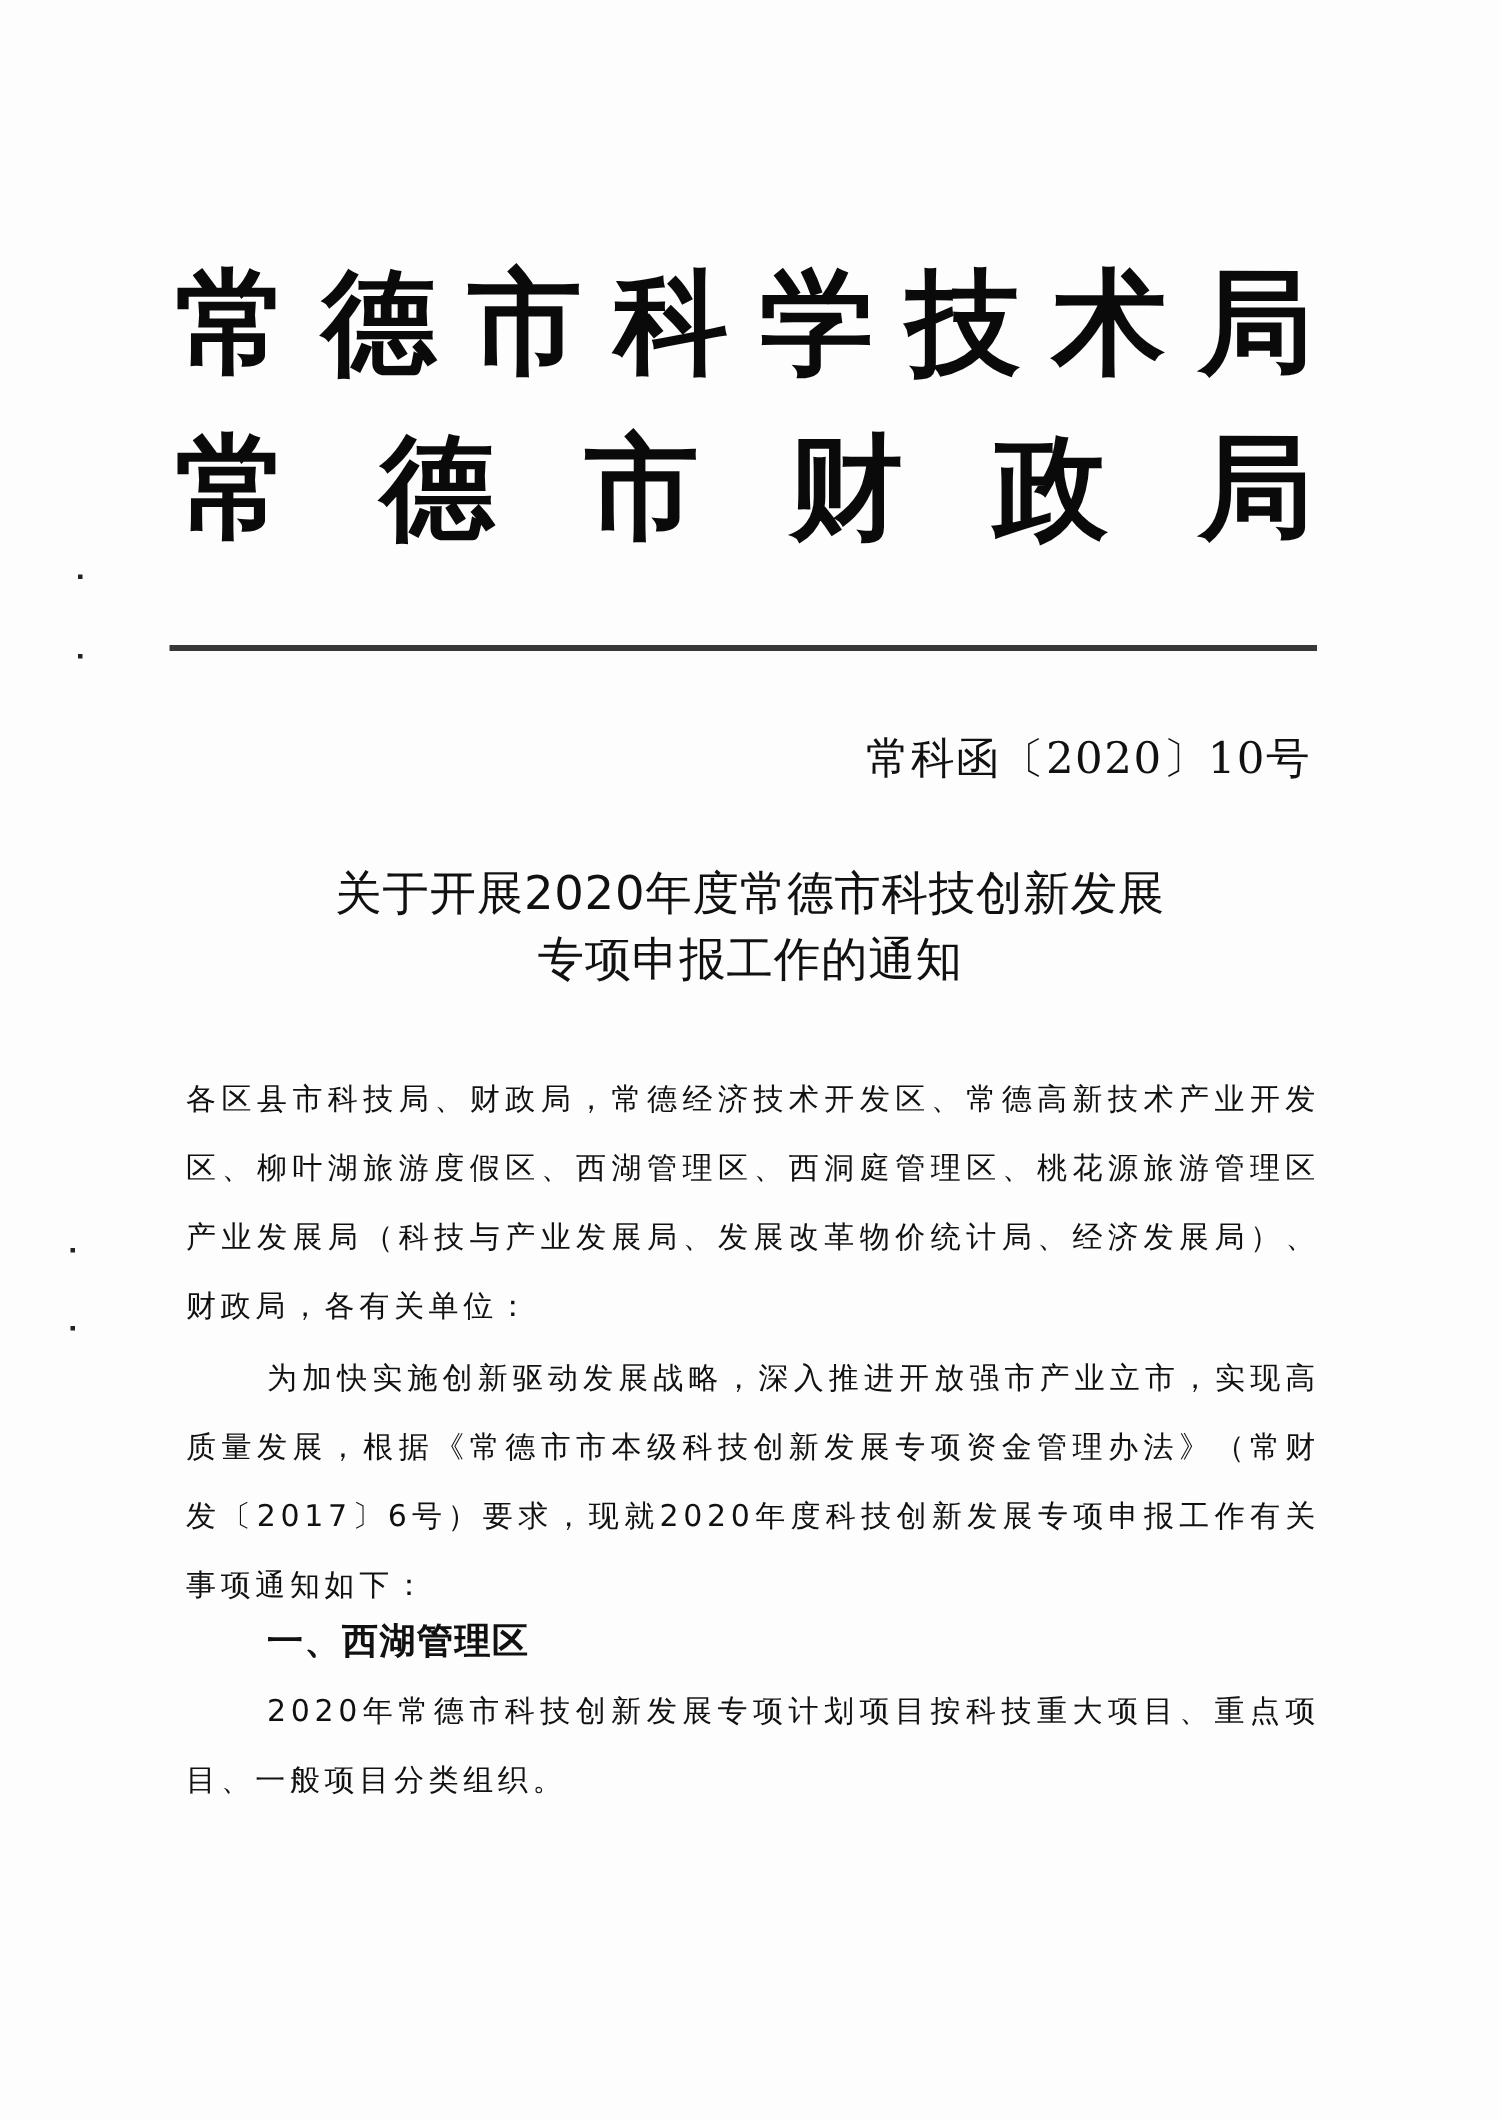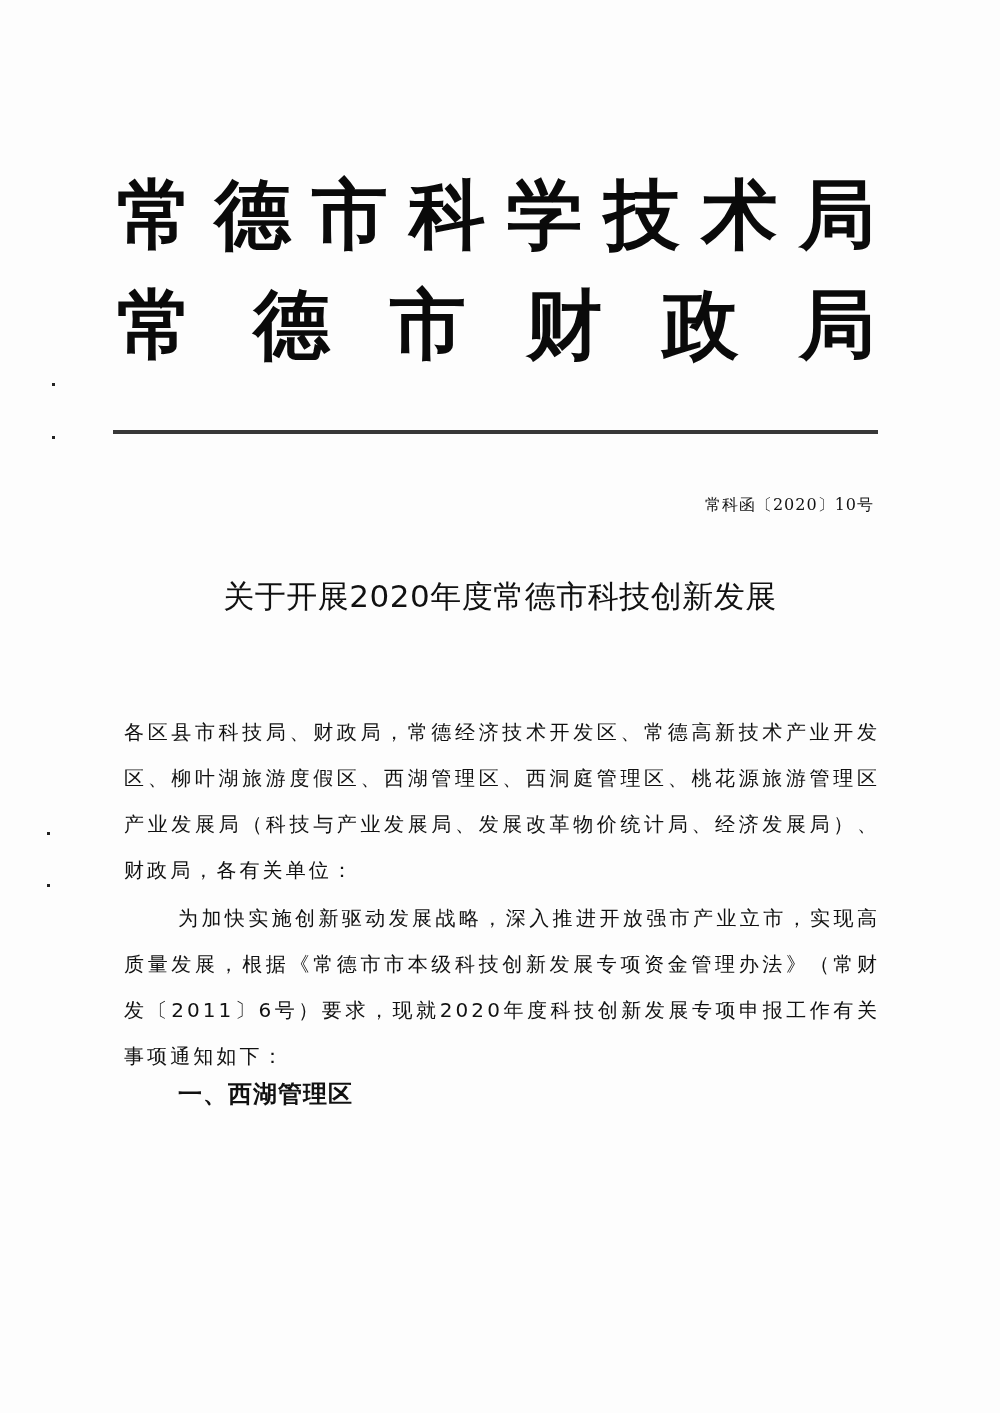--- a/index.html
+++ b/index.html
@@ -48,21 +48,21 @@
       width: 765px;
       height: 4px;
       background: #222;
       opacity: 0.9;
     }
     .doc-number {
       position: absolute;
       right: 126px;
       top: 490px;
       font-family: "DejaVu Serif", "Liberation Serif", serif;
-      font-size: 16px;
+      font-size: 29px;
       line-height: 30px;
       letter-spacing: 1px;
     }
     .title {
       position: absolute;
       left: 0;
       width: 1000px;
       text-align: center;
       font-family: "DejaVu Sans", "Liberation Sans", sans-serif;
       font-size: 31px;
@@ -132,22 +132,24 @@
     <span>财</span>
     <span>政</span>
     <span>局</span>
   </div>
 
   <div class="rule"></div>
 
   <div class="doc-number">常科函〔2020〕10号</div>
 
   <div id="title1" class="title">关于开展2020年度常德市科技创新发展</div>
+  <div id="title2" class="title">专项申报工作的通知</div>
 
   <p id="addressee" class="body-text">各区县市科技局、财政局，常德经济技术开发区、常德高新技术产业开发区、柳叶湖旅游度假区、西湖管理区、西洞庭管理区、桃花源旅游管理区产业发展局（科技与产业发展局、发展改革物价统计局、经济发展局）、财政局，各有关单位：</p>
 
-  <p id="para1" class="body-text indent">为加快实施创新驱动发展战略，深入推进开放强市产业立市，实现高质量发展，根据《常德市市本级科技创新发展专项资金管理办法》（常财发〔2011〕6号）要求，现就2020年度科技创新发展专项申报工作有关事项通知如下：</p>
+  <p id="para1" class="body-text indent">为加快实施创新驱动发展战略，深入推进开放强市产业立市，实现高质量发展，根据《常德市市本级科技创新发展专项资金管理办法》（常财发〔2017〕6号）要求，现就2020年度科技创新发展专项申报工作有关事项通知如下：</p>
 
   <div id="heading1" class="heading">一、西湖管理区</div>
 
+  <p id="para2" class="body-text indent">2020年常德市科技创新发展专项计划项目按科技重大项目、重点项目、一般项目分类组织。</p>
 
 
 </div>
 
 </body></html>

